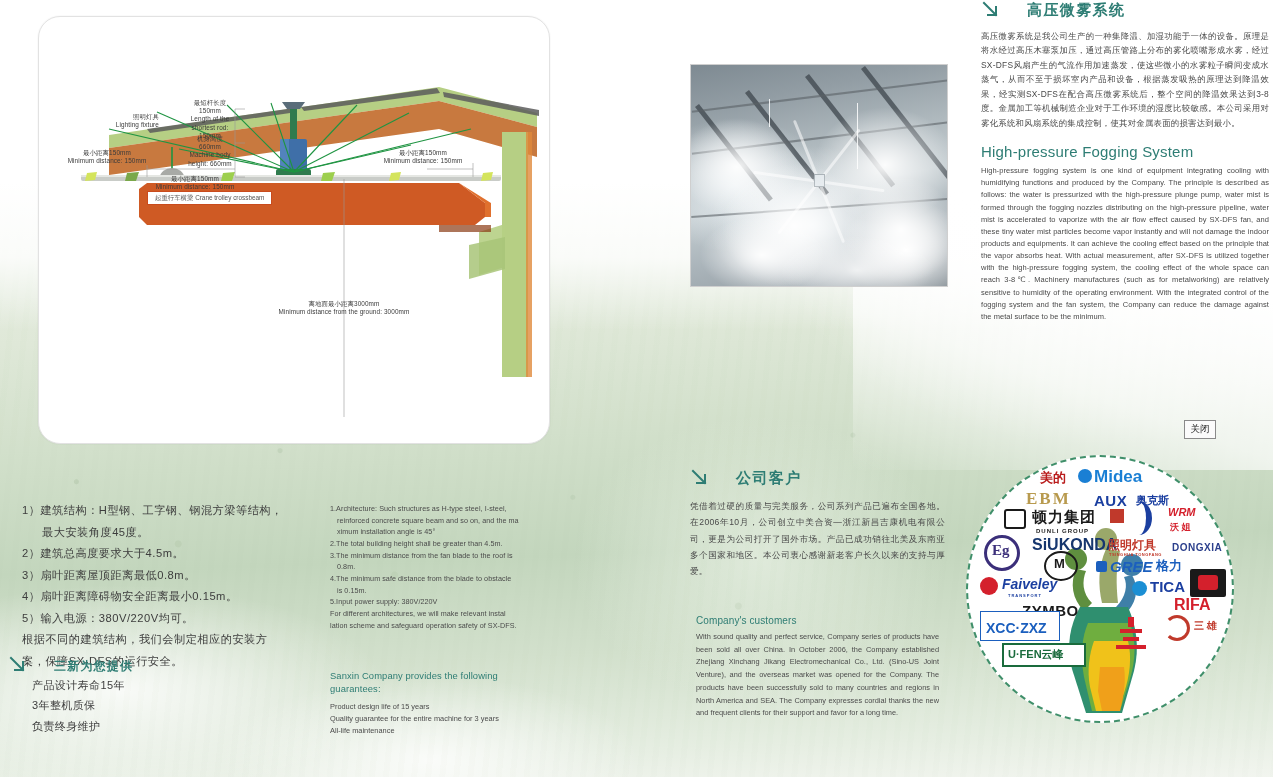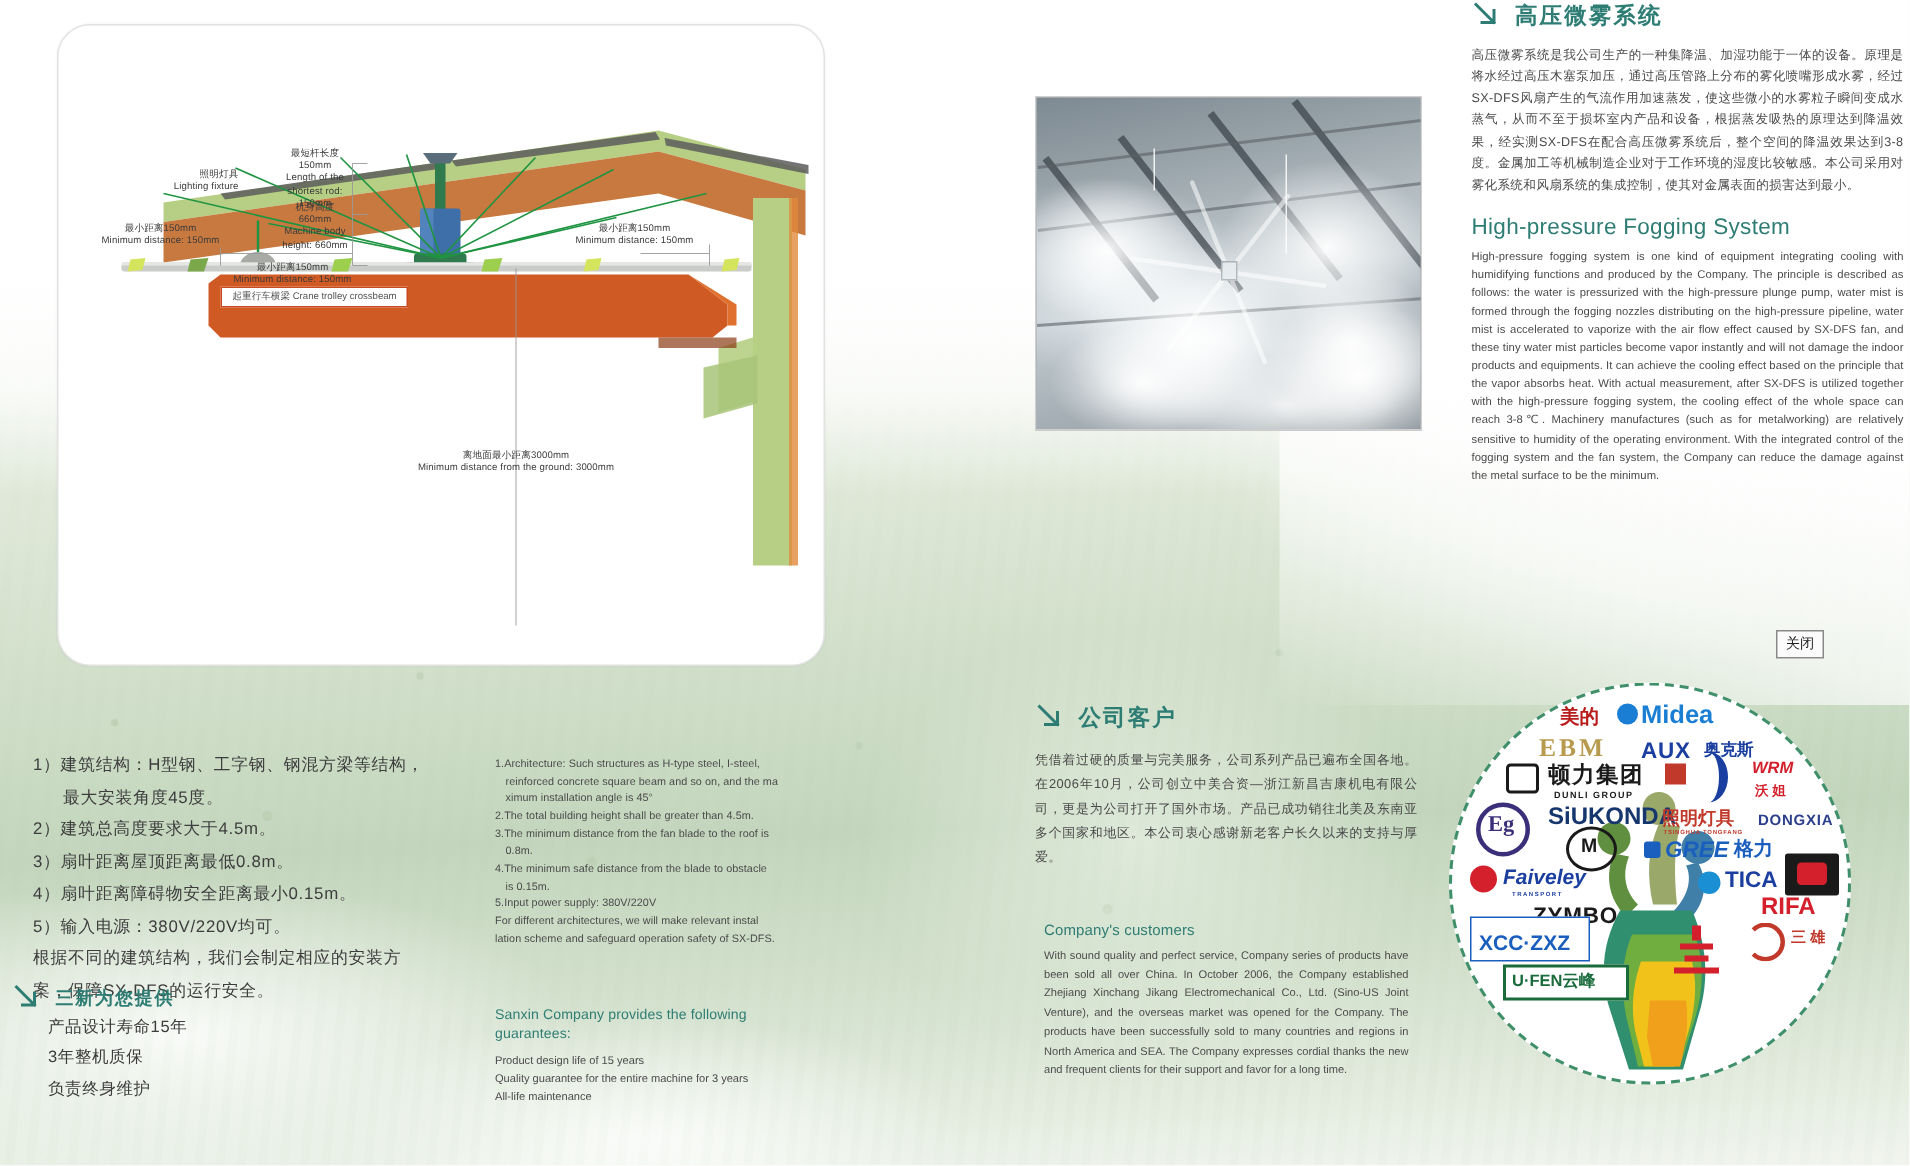--- a/index.html
+++ b/index.html
@@ -95,21 +95,21 @@
   }
   #fog-photo .hub{
     position:absolute; left:calc(50% - 5px); top:calc(52% - 6px);
     width:11px; height:13px; background:#dfe6ea; border:1px solid #9aa4aa;
   }
   #fog-photo .dropline{
     position:absolute; width:1px; background:rgba(255,255,255,.85);
   }
 
   
-  .sec-head{ display:flex; align-items:center; gap:9px; }
+  .sec-head{ display:flex; align-items:flex-end; gap:26px; }
   .arrow-ico{ width:20px; height:20px; display:block; }
   .sec-head .h-cn{
     font-size:15px; font-weight:bold; color:#2e7d74; letter-spacing:1.4px;
   }
 
   
   #right-col{ left:981px; top:0px; width:288px; }
   #right-col .cn-body{
     font-size:8.4px; line-height:1.72; color:#4a4a4a;
     text-align:justify; letter-spacing:.25px; margin-top:9px;

